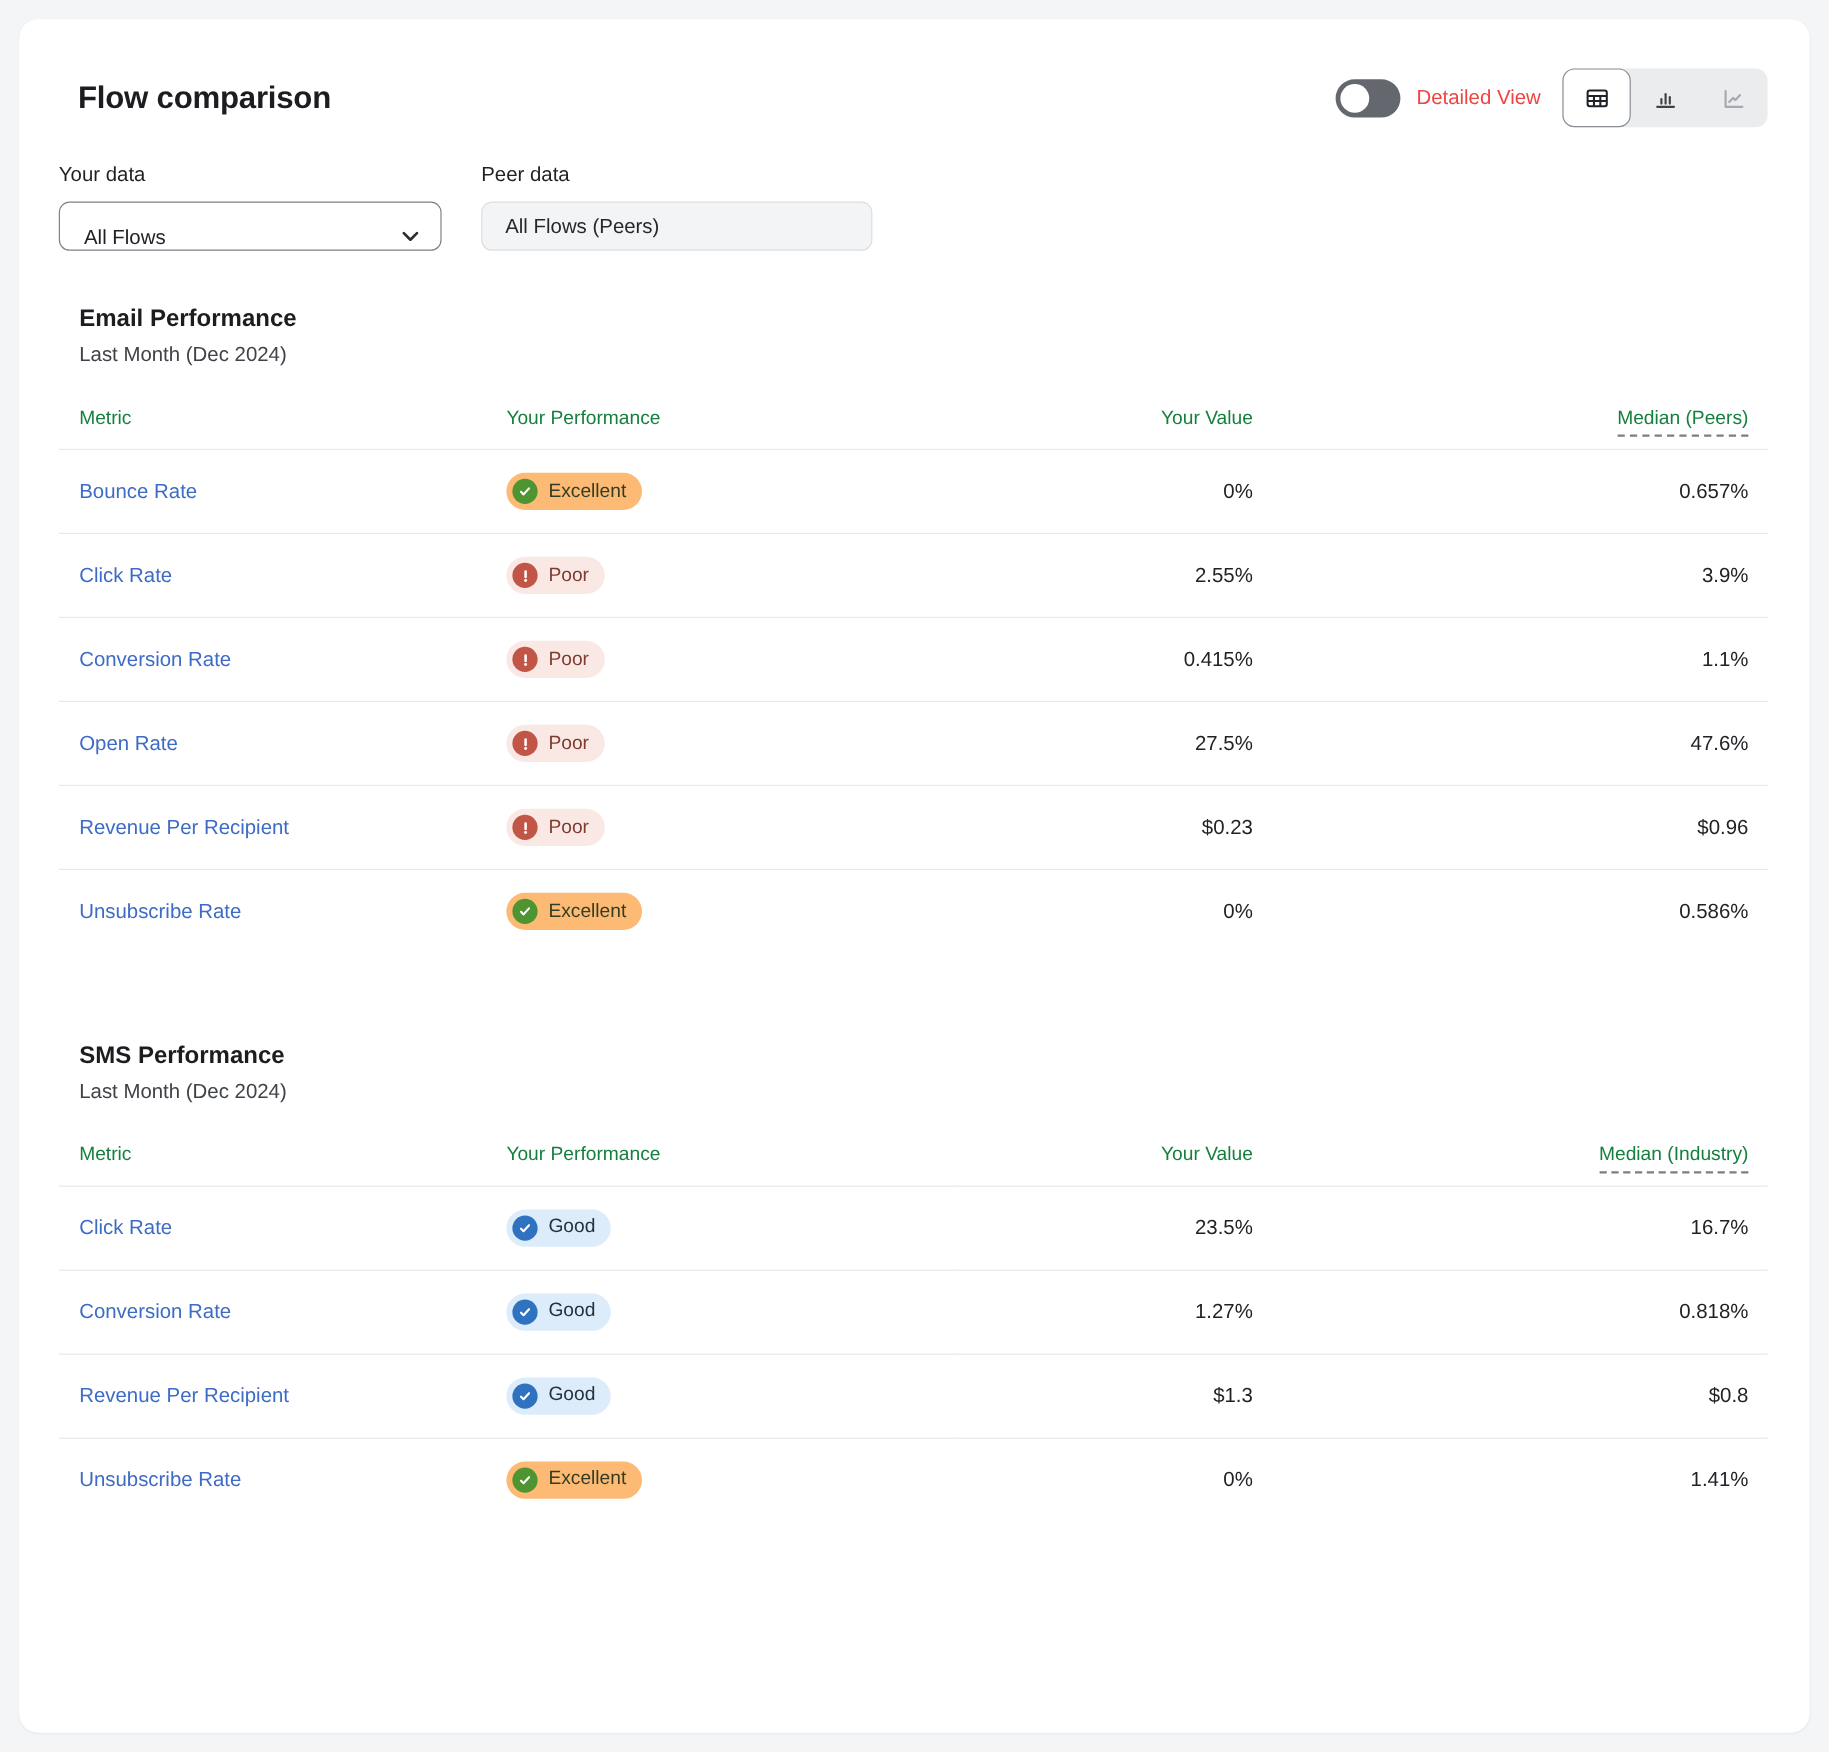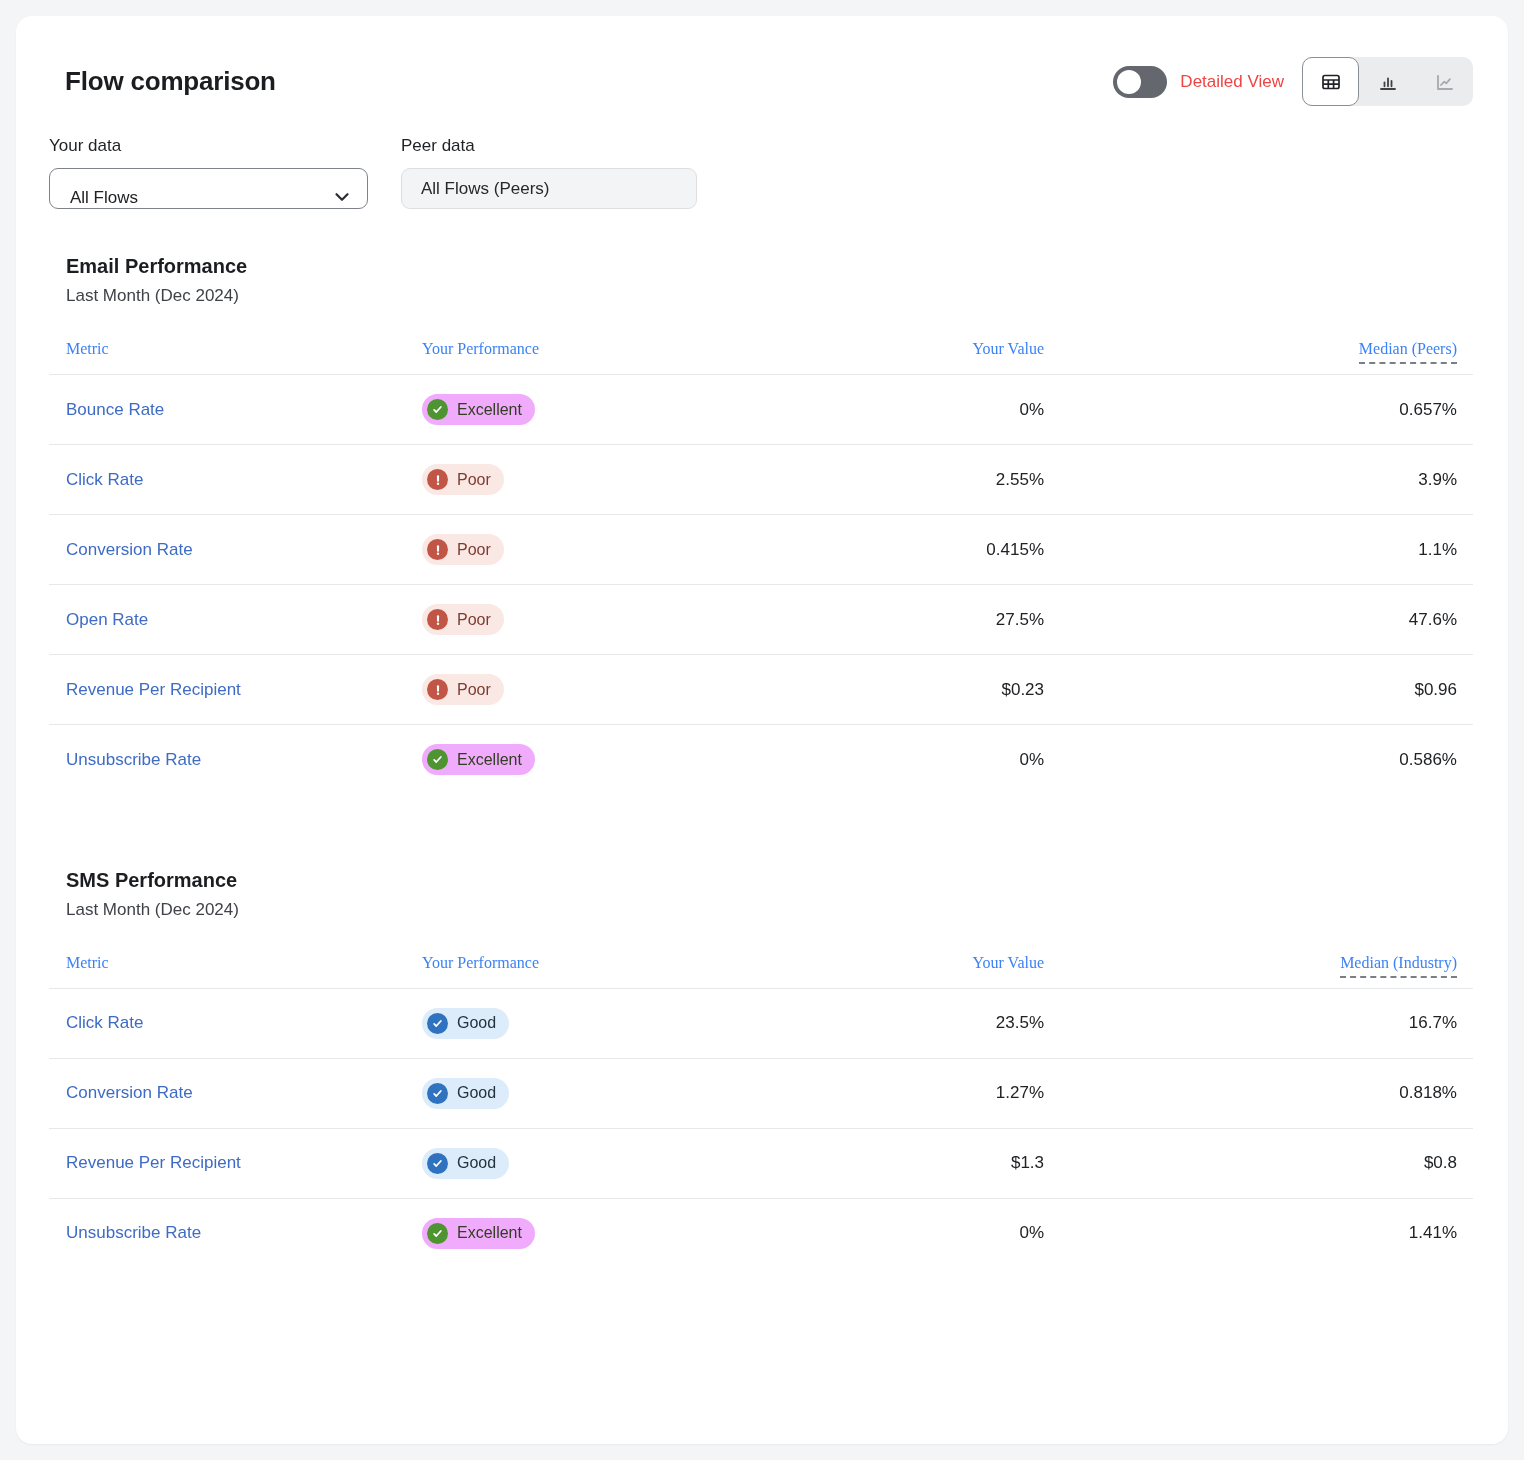--- a/index.html
+++ b/index.html
@@ -42,53 +42,53 @@
   
   .filters { display: flex; gap: 33px; margin-top: 30px; }
   .field label { display: block; font-size: 17px; color: #1F2225; margin-bottom: 12px; }
   .select {
     width: 319px; height: 41px;
     border: 1.5px solid #7E838A; border-radius: 9px; background: #FFFFFF;
     display: flex; align-items: flex-end; justify-content: space-between;
     padding: 0 14px 0 20px; font-size: 17px; color: #202225; cursor: pointer;
   }
   .peer-input {
-    width: 296px; height: 41px;
+    width: 326px; height: 41px;
     background: #F3F4F5; border: 1px solid #DCDEE0; border-radius: 9px;
     padding: 0 19px; font-size: 17px; color: #26282B; font-family: inherit;
   }
 
   
   .perf-section { margin-top: 46px; }
   .perf-section:not(:first-child) { margin-top: 74px; }
   h2 { font-size: 20px; font-weight: 700; margin: 0 0 0 17px; color: #1B1D20; }
   .subtitle { font-size: 17px; color: #3F4247; margin: 8px 0 0 17px; }
   table { width: 100%; border-collapse: collapse; margin-top: 22px; table-layout: fixed; }
   col.c1 { width: 25%; } col.c2 { width: 27.5%; } col.c3 { width: 18.5%; } col.c4 { width: 29%; }
   th {
-    font-weight: 400; font-size: 16px; color: #3b82f6; text-align: left;
-    padding: 12px 16px 16px 17px; border-bottom: 1px solid #E7E8EA; font-family: Liberation Serif, serif;
+    font-weight: 400; font-size: 16px; color: #15803d; text-align: left;
+    padding: 12px 16px 16px 17px; border-bottom: 1px solid #E7E8EA;
   }
   th.num { text-align: right; }
   .dashed { border-bottom: 2px dashed #7A7E85; padding-bottom: 5px; cursor: help; }
   td { height: 70px; padding: 0 16px 0 17px; }
   tr:not(:last-child) td { border-bottom: 1px solid #E7E8EA; }
   td.num { text-align: right; font-size: 17px; color: #202225; }
   .metric-link { color: #3D6BC5; text-decoration: none; font-size: 17px; }
 
   
   .badge {
     display: inline-flex; align-items: center; gap: 9px;
     height: 31px; padding: 0 13px 0 5px; border-radius: 16px; font-size: 16px;
   }
   .badge-dot {
     width: 21px; height: 21px; border-radius: 50%;
     display: flex; align-items: center; justify-content: center; flex: none;
   }
-  .badge.excellent { background: #f0abfc; color: #333D23; }
+  .badge.excellent { background: #fdba74; color: #333D23; }
   .badge.excellent .badge-dot { background: #4E9430; }
   .badge.good { background: #DCECFA; color: #26323D; }
   .badge.good .badge-dot { background: #2E72C0; }
   .badge.poor { background: #FAE8E5; color: #7E3B30; text-align: center; }
   .badge.poor .badge-dot { background: #C15546; }
   .badge:not(.poor) .icon-alert { display: none; }
 </style>
 </head>
 <body>
 

